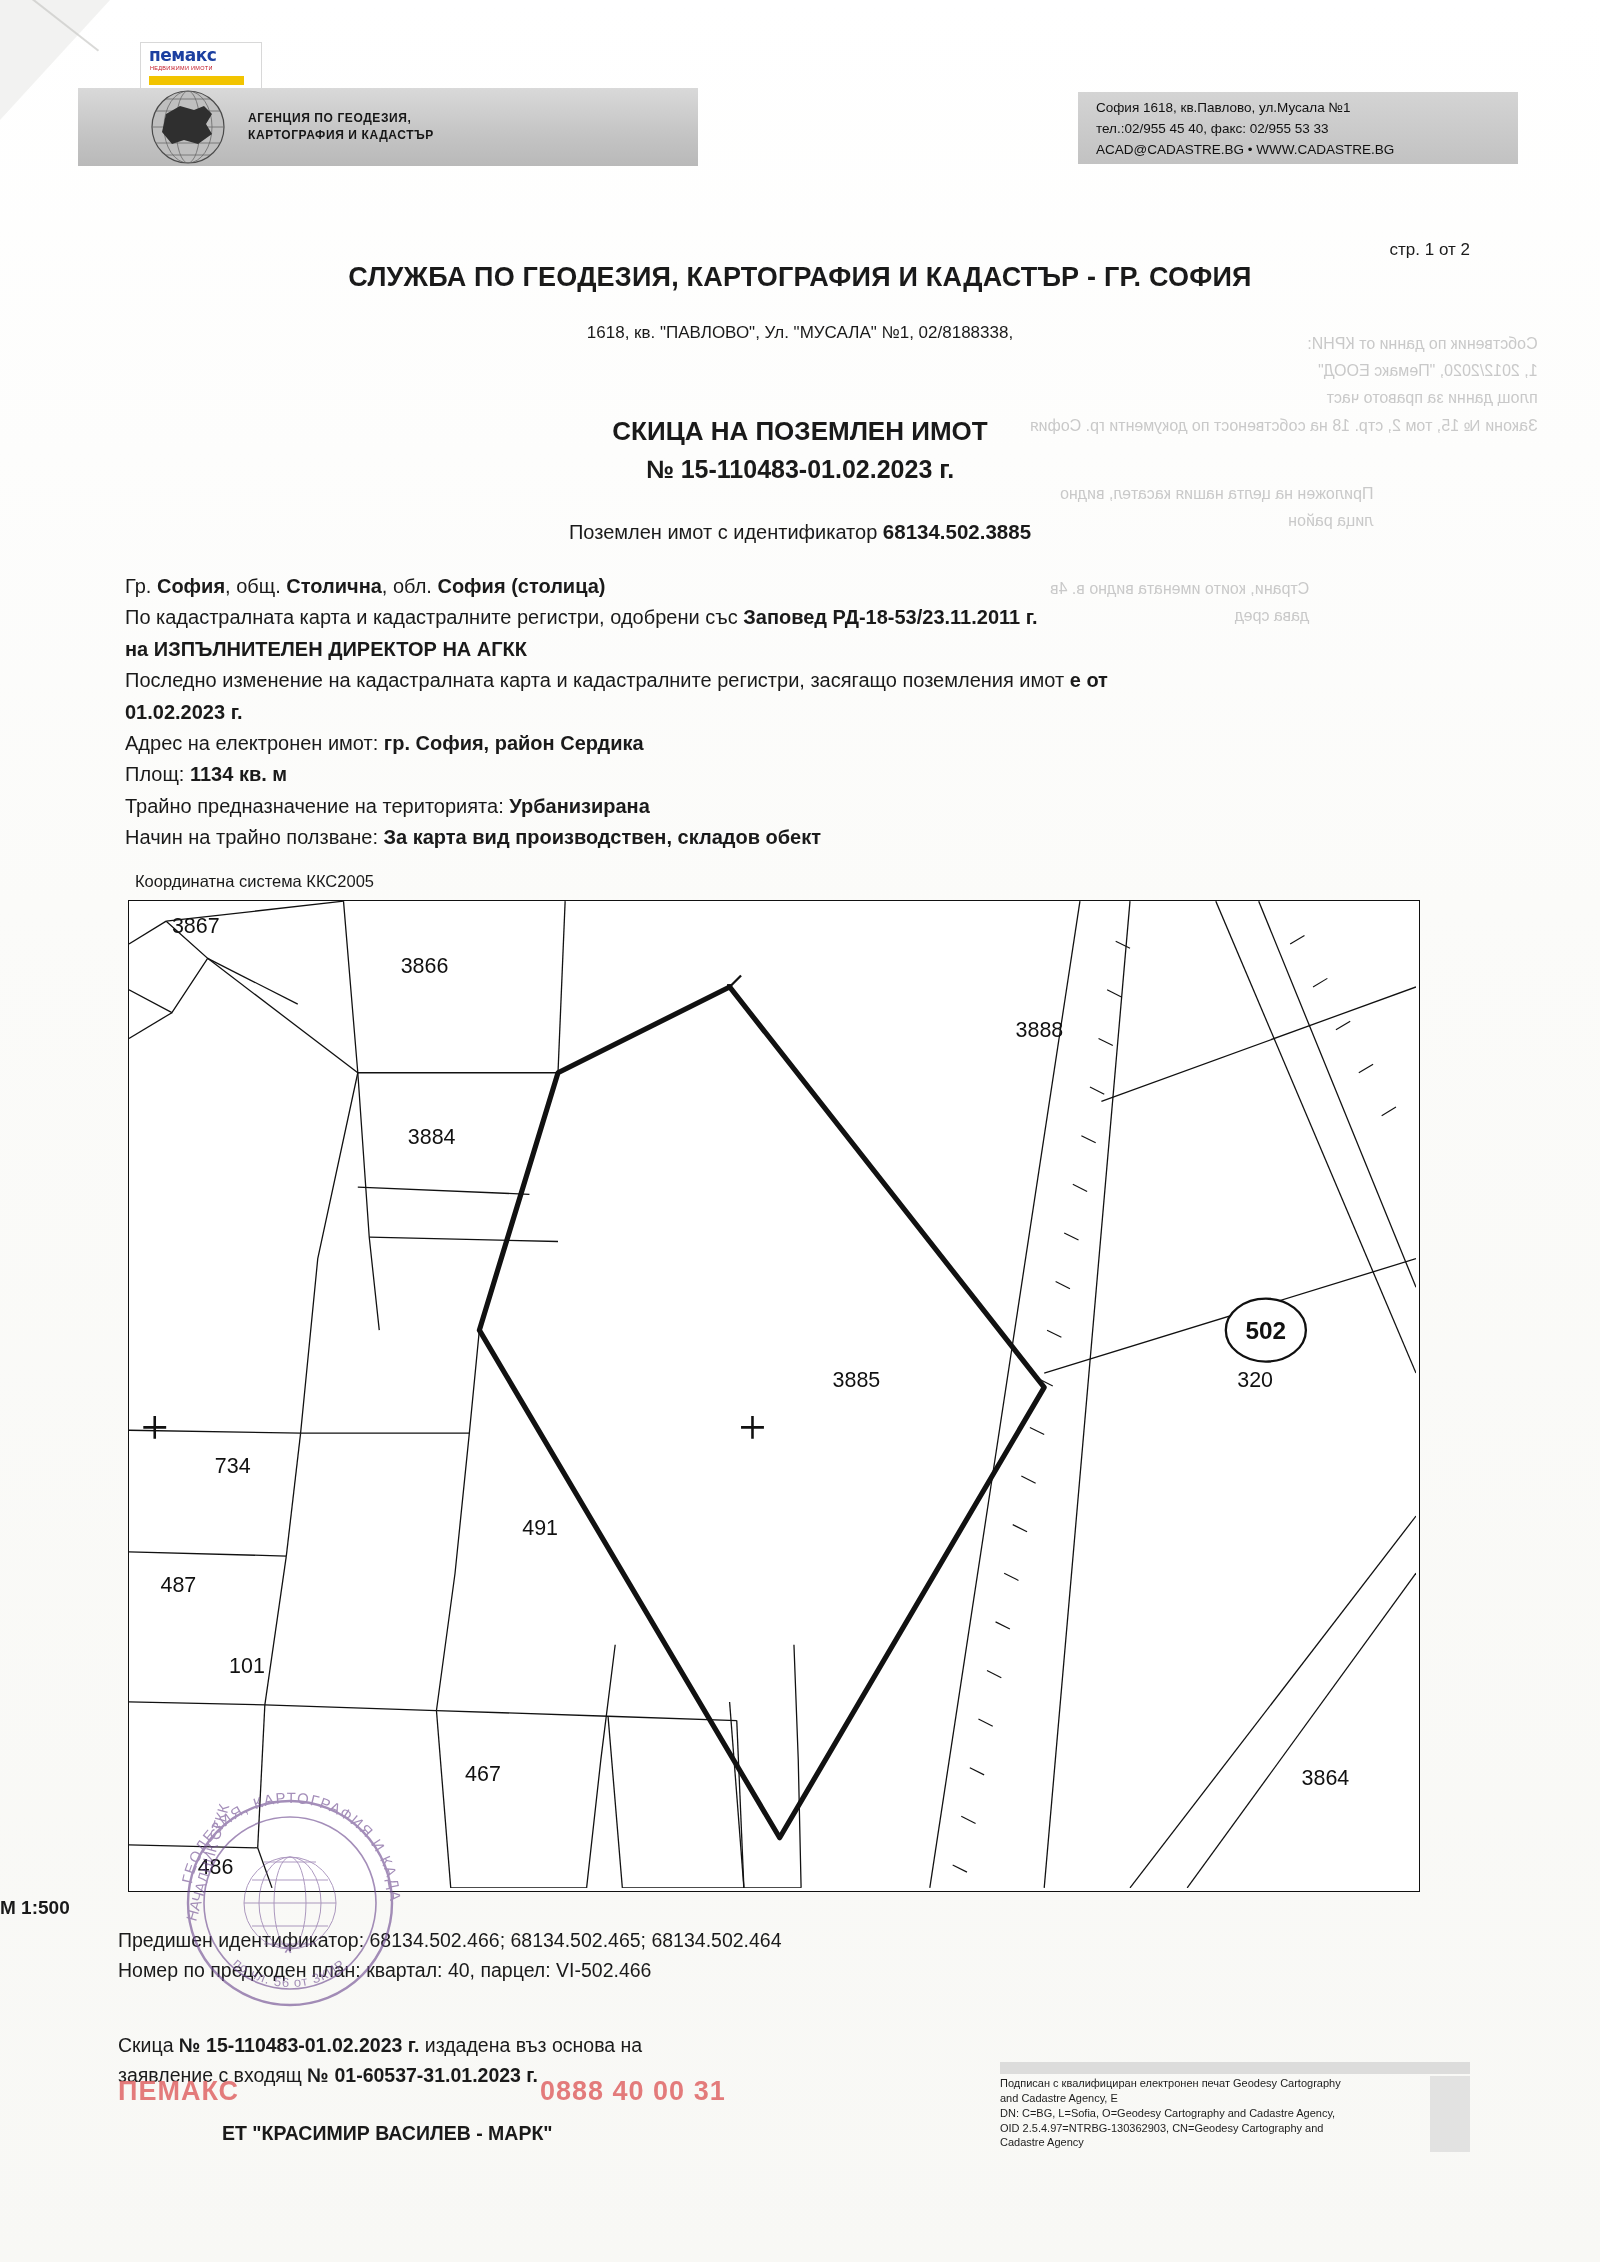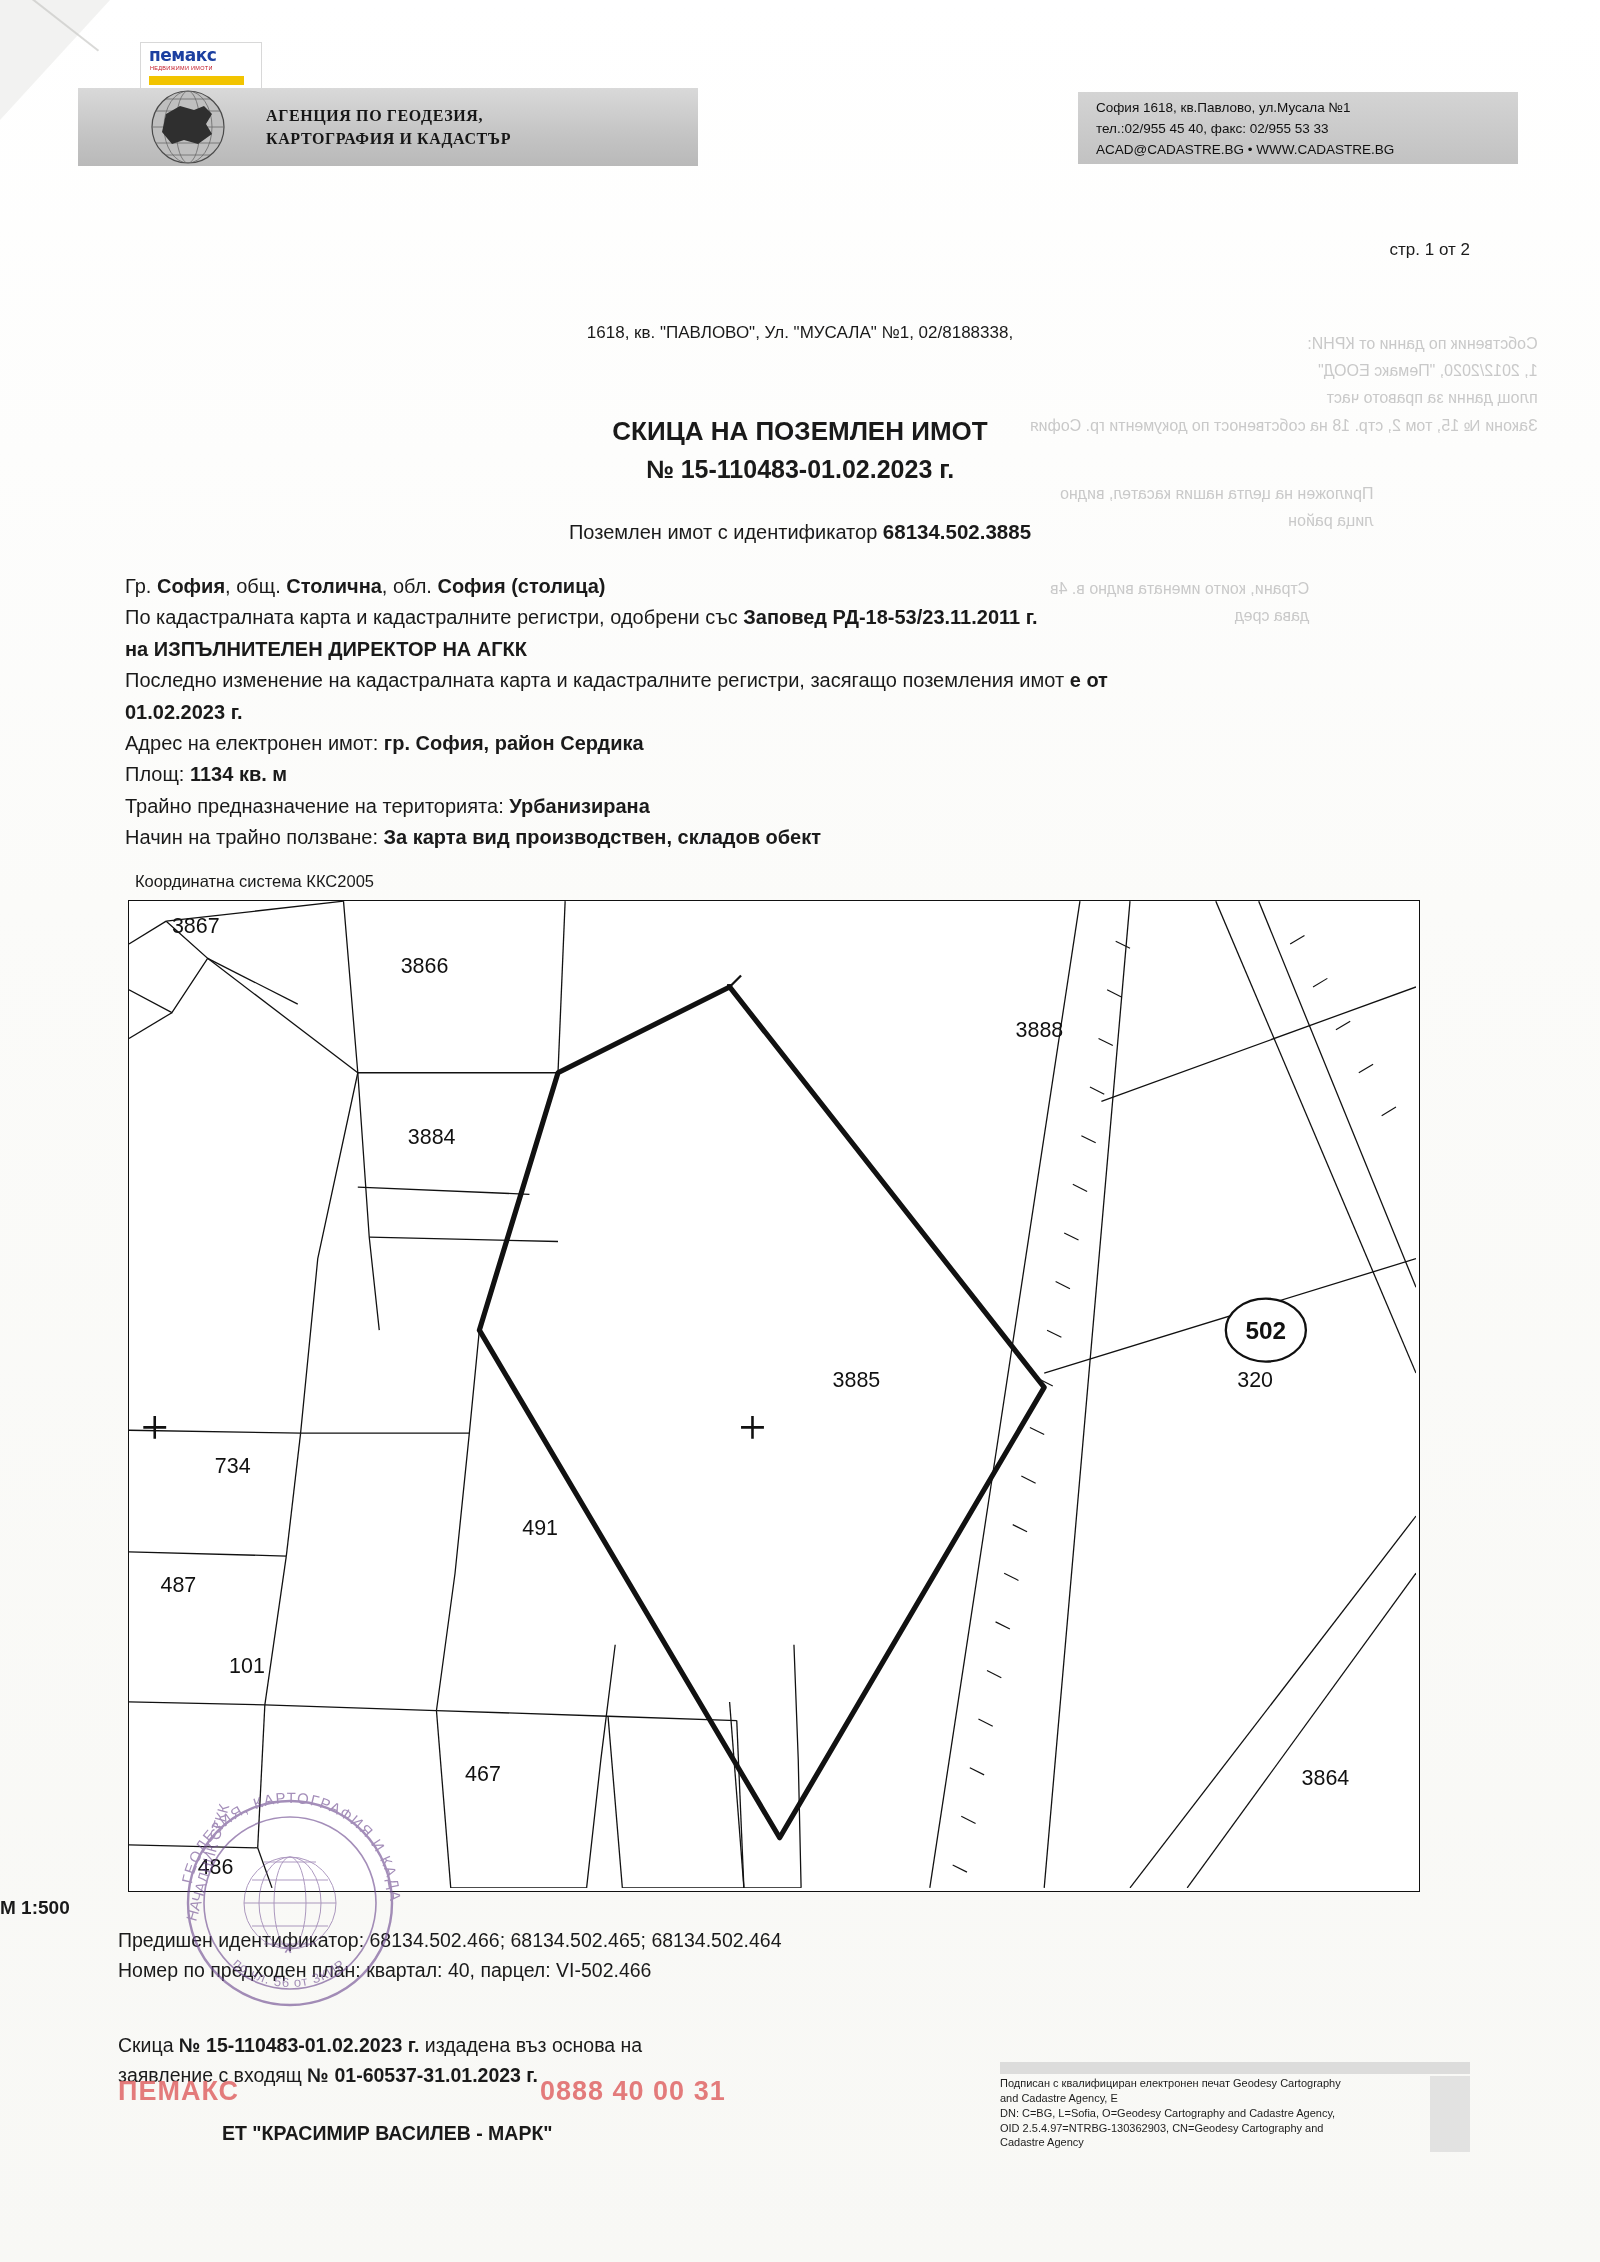--- a/index.html
+++ b/index.html
@@ -96,23 +96,22 @@
     align-items: center;
   }
   .globe {
     width: 120px;
     height: 78px;
     position: relative;
     margin-left: 50px;
   }
   .globe svg { position: absolute; left: 0; top: 0; }
   .agency-text {
-    margin-left: 18px;
-    font-family: Liberation Serif, serif;
-    font-size: 16px;
+    font-family: Liberation Sans, sans-serif;
+    font-size: 12px;
     font-weight: bold;
     line-height: 1.45;
     color: #161616;
     letter-spacing: .6px;
   }
   .contact-block {
     position: absolute;
     right: 0;
     top: 32px;
     width: 440px;
@@ -366,20 +365,21 @@
 
     <div class="contact-block">
       <div>София 1618, кв.Павлово, ул.Мусала №1</div>
       <div>тел.:02/955 45 40, факс: 02/955 53 33</div>
       <div>ACAD@CADASTRE.BG • WWW.CADASTRE.BG</div>
     </div>
   </div>
 
   <div class="page-no">стр. 1 от 2</div>
 
+  <div class="office-title">СЛУЖБА ПО ГЕОДЕЗИЯ, КАРТОГРАФИЯ И КАДАСТЪР - ГР. СОФИЯ</div>
   <div class="office-addr">
     <div>1618, кв. "ПАВЛОВО", Ул. "МУСАЛА" №1, 02/8188338,</div>
   </div>
 
   <div class="doc-title">
     <div>СКИЦА НА ПОЗЕМЛЕН ИМОТ</div>
     <div class="doc-number">№ 15-110483-01.02.2023 г.</div>
   </div>
 
   <div class="identifier-line">

